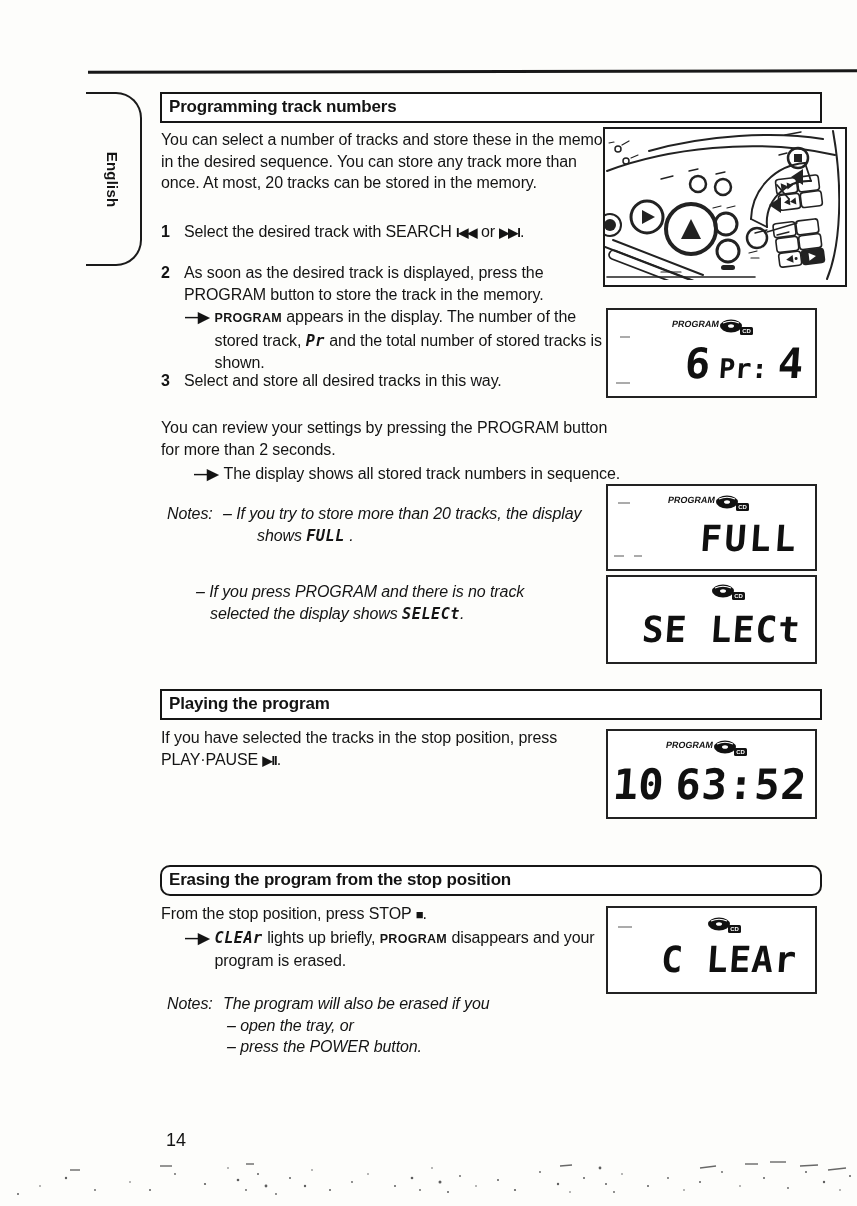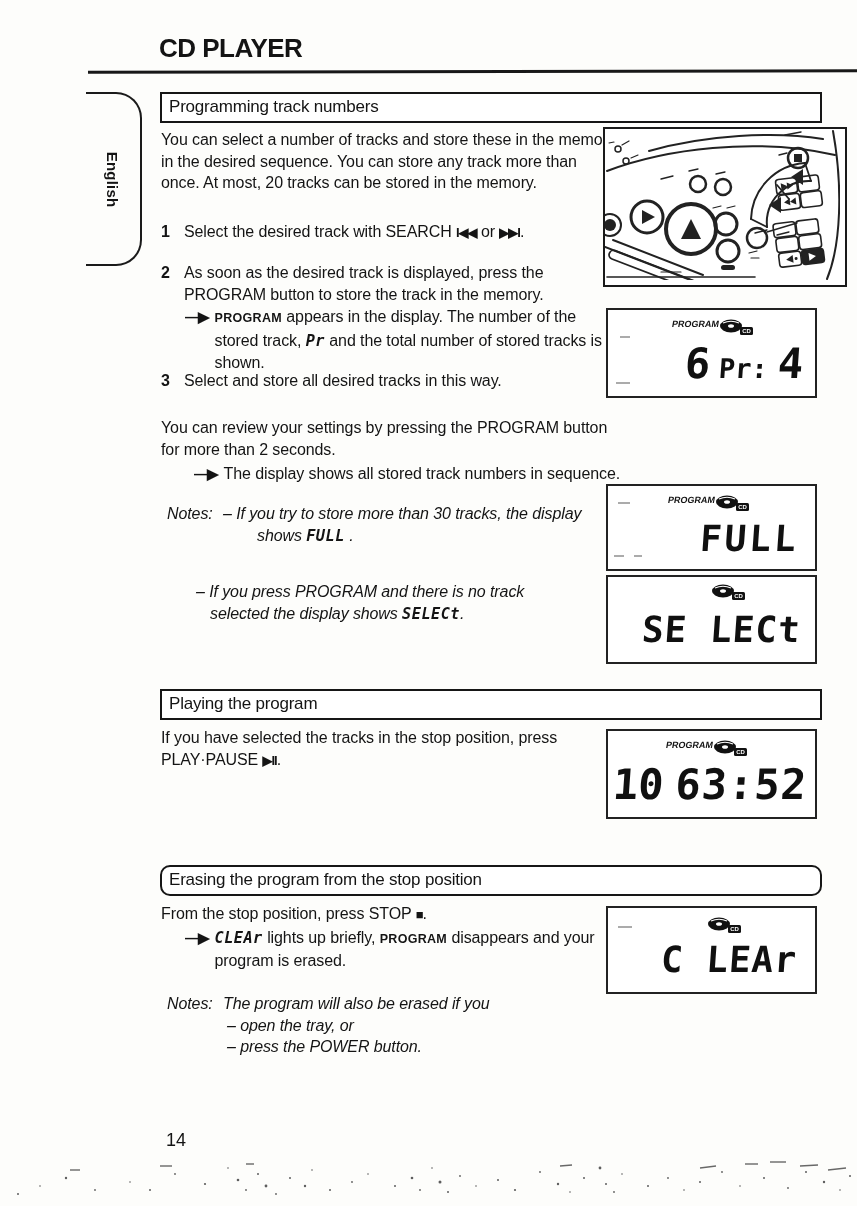--- a/index.html
+++ b/index.html
@@ -8,21 +8,21 @@
   .abs{position:absolute;}
   
   .title{left:159px;top:33px;font-size:26px;font-weight:bold;letter-spacing:-0.5px;}
   .rule{left:88px;top:70px;width:769px;height:3px;background:#181818;transform:rotate(-0.1deg);}
   
   .lang-tab{left:86px;top:92px;width:54px;height:170px;border:2.5px solid #1a1a1a;border-left:none;
             border-radius:0 26px 26px 0;display:flex;align-items:center;justify-content:center;}
   .lang-tab span{transform:rotate(90deg);font-weight:bold;font-size:15px;letter-spacing:0.2px;white-space:nowrap;}
   
   .sec-box{left:160px;width:651px;border:2px solid #161616;background:#fff;
-           font-weight:normal;font-size:17px;padding:3px 0 4px 7px;letter-spacing:-0.2px;}
+           font-weight:bold;font-size:17px;padding:3px 0 4px 7px;letter-spacing:-0.2px;}
   
   .txt{left:161px;width:455px;font-size:16px;line-height:21.5px;letter-spacing:-0.1px;}
   .step{display:flex;}
   .step .n{width:23px;flex:none;font-weight:bold;}
   .result{display:flex;margin-left:6px;margin-top:1px;}
   .result .rt{width:402px;}
   .arrow{flex:none;font-weight:bold;letter-spacing:-2px;margin-right:7px;font-size:15px;}
   .ind{font-weight:bold;font-size:12.5px;letter-spacing:0.3px;}
   .sym{font-weight:bold;font-size:13px;letter-spacing:-1px;}
   .seg{font-family:"DejaVu Sans Mono",monospace;font-weight:bold;font-style:italic;letter-spacing:0.5px;font-size:0.95em;}
@@ -41,21 +41,20 @@
   .reading{position:absolute;font-family:"DejaVu Sans Mono",monospace;font-weight:bold;
            transform:skewX(-4deg);white-space:nowrap;color:#101010;display:flex;align-items:baseline;}
   .dmark{position:absolute;height:2px;background:#666;opacity:0.55;}
   .noise{left:0;top:1160px;}
 </style>
 </head>
 <body>
 
 <div class="page">
 
-  <div class="abs title">CD PLAYER</div>
   <div class="abs rule"></div>
 
   <div class="abs lang-tab">
     <span>English</span>
   </div>
 
   <div class="abs sec-box" style="top:92px;">
     <span>Programming track numbers</span>
   </div>
 
@@ -99,21 +98,21 @@
   </div>
 
   <div class="abs txt result" style="top:462px;left:188px;">
     <span class="arrow">—▶</span>
     <span>The display shows all stored track numbers in sequence.</span>
   </div>
 
   <div class="abs txt notes" style="top:503px;left:167px;">
     <span class="nlabel">Notes:</span>
     <span class="nbody">
-      <span>– If you try to store more than 30 tracks, the display shows</span>
+      <span>– If you try to store more than 20 tracks, the display shows</span>
       <span class="seg">FULL</span>
       <span>.</span>
     </span>
   </div>
 
   <div class="abs txt italic hang14" style="top:581px;left:196px;width:335px;">
     <span>– If you press PROGRAM and there is no track selected the display shows</span>
     <span class="seg">SELECt</span><span>.</span>
   </div>
 

